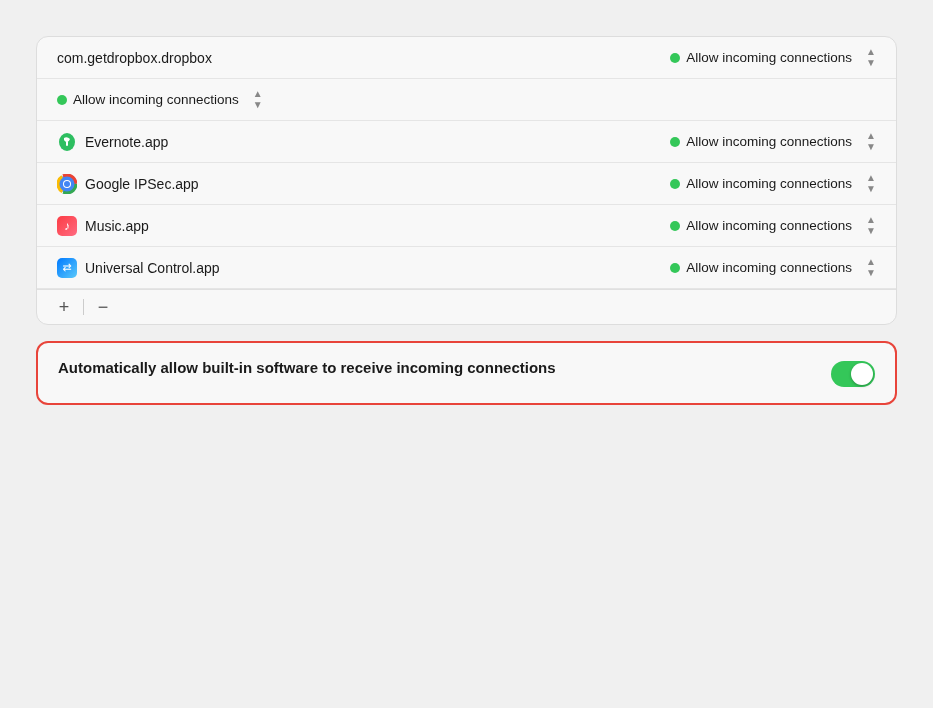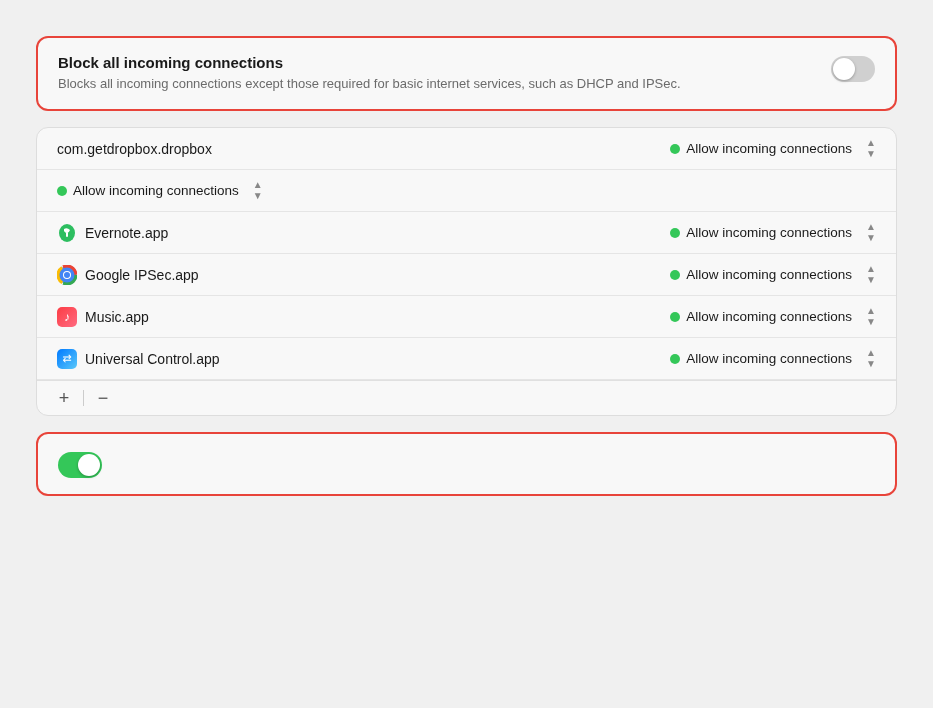--- a/index.html
+++ b/index.html
@@ -224,29 +224,20 @@
       justify-content: center;
       color: white;
       font-size: 11px;
     }
   </style>
 </head>
 <body>
 
 <div class="container">
 
-  <div class="card-highlighted">
-    <div class="card-text">
-      <div class="card-title">Block all incoming connections</div>
-      <div class="card-subtitle">Blocks all incoming connections except those required for basic internet services, such as DHCP and IPSec.</div>
-    </div>
-    <div class="toggle toggle-off">
-      <div class="toggle-knob"></div>
-    </div>
-  </div>
 
   <div class="card-apps">
 
     <div class="app-row">
       <div class="app-name">
         <span>com.getdropbox.dropbox</span>
       </div>
       <div class="app-status">
         <div class="status-dot"></div>
         <span>Allow incoming connections</span>
@@ -344,18 +335,21 @@
     </div>
 
     <div class="apps-footer">
       <div class="footer-btn">+</div>
       <div class="footer-divider"></div>
       <div class="footer-btn">−</div>
     </div>
   </div>
 
   <div class="card-highlighted">
+    <div class="card-text">
+      <div class="card-title">Automatically allow built-in software to receive incoming connections</div>
+    </div>
     <div class="toggle toggle-on">
       <div class="toggle-knob"></div>
     </div>
   </div>
 
 </div>
 
 </body></html>

